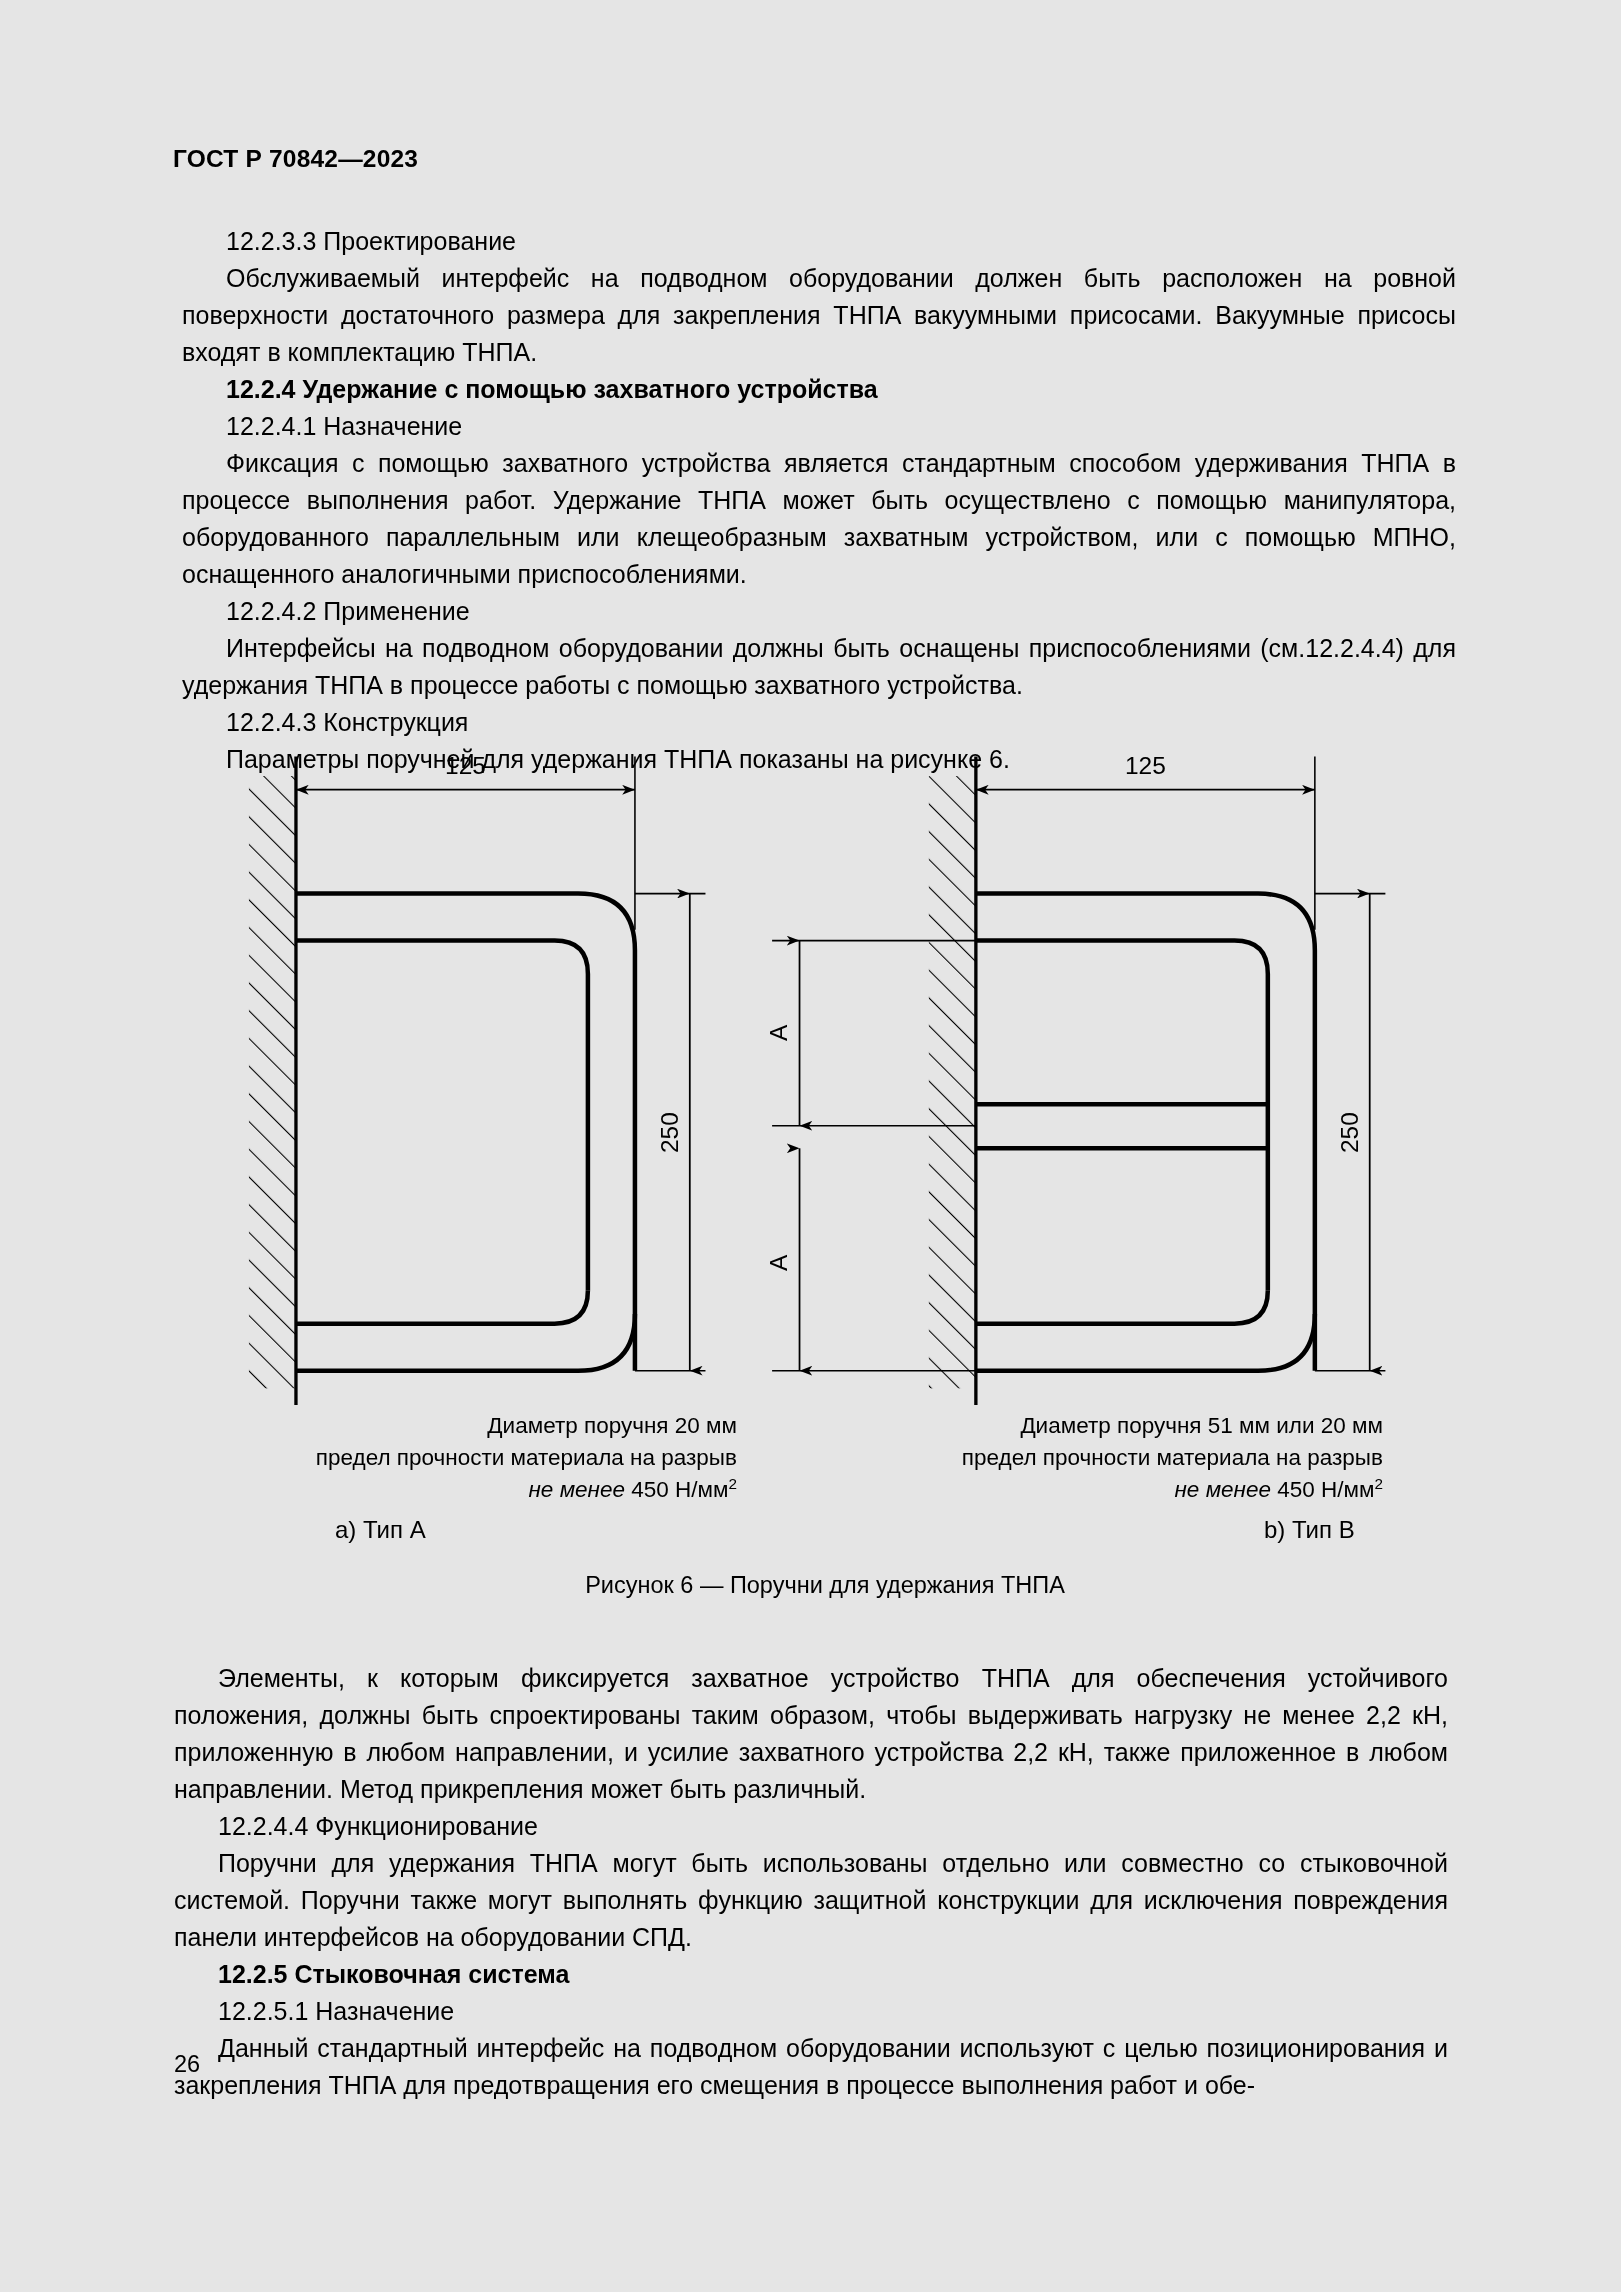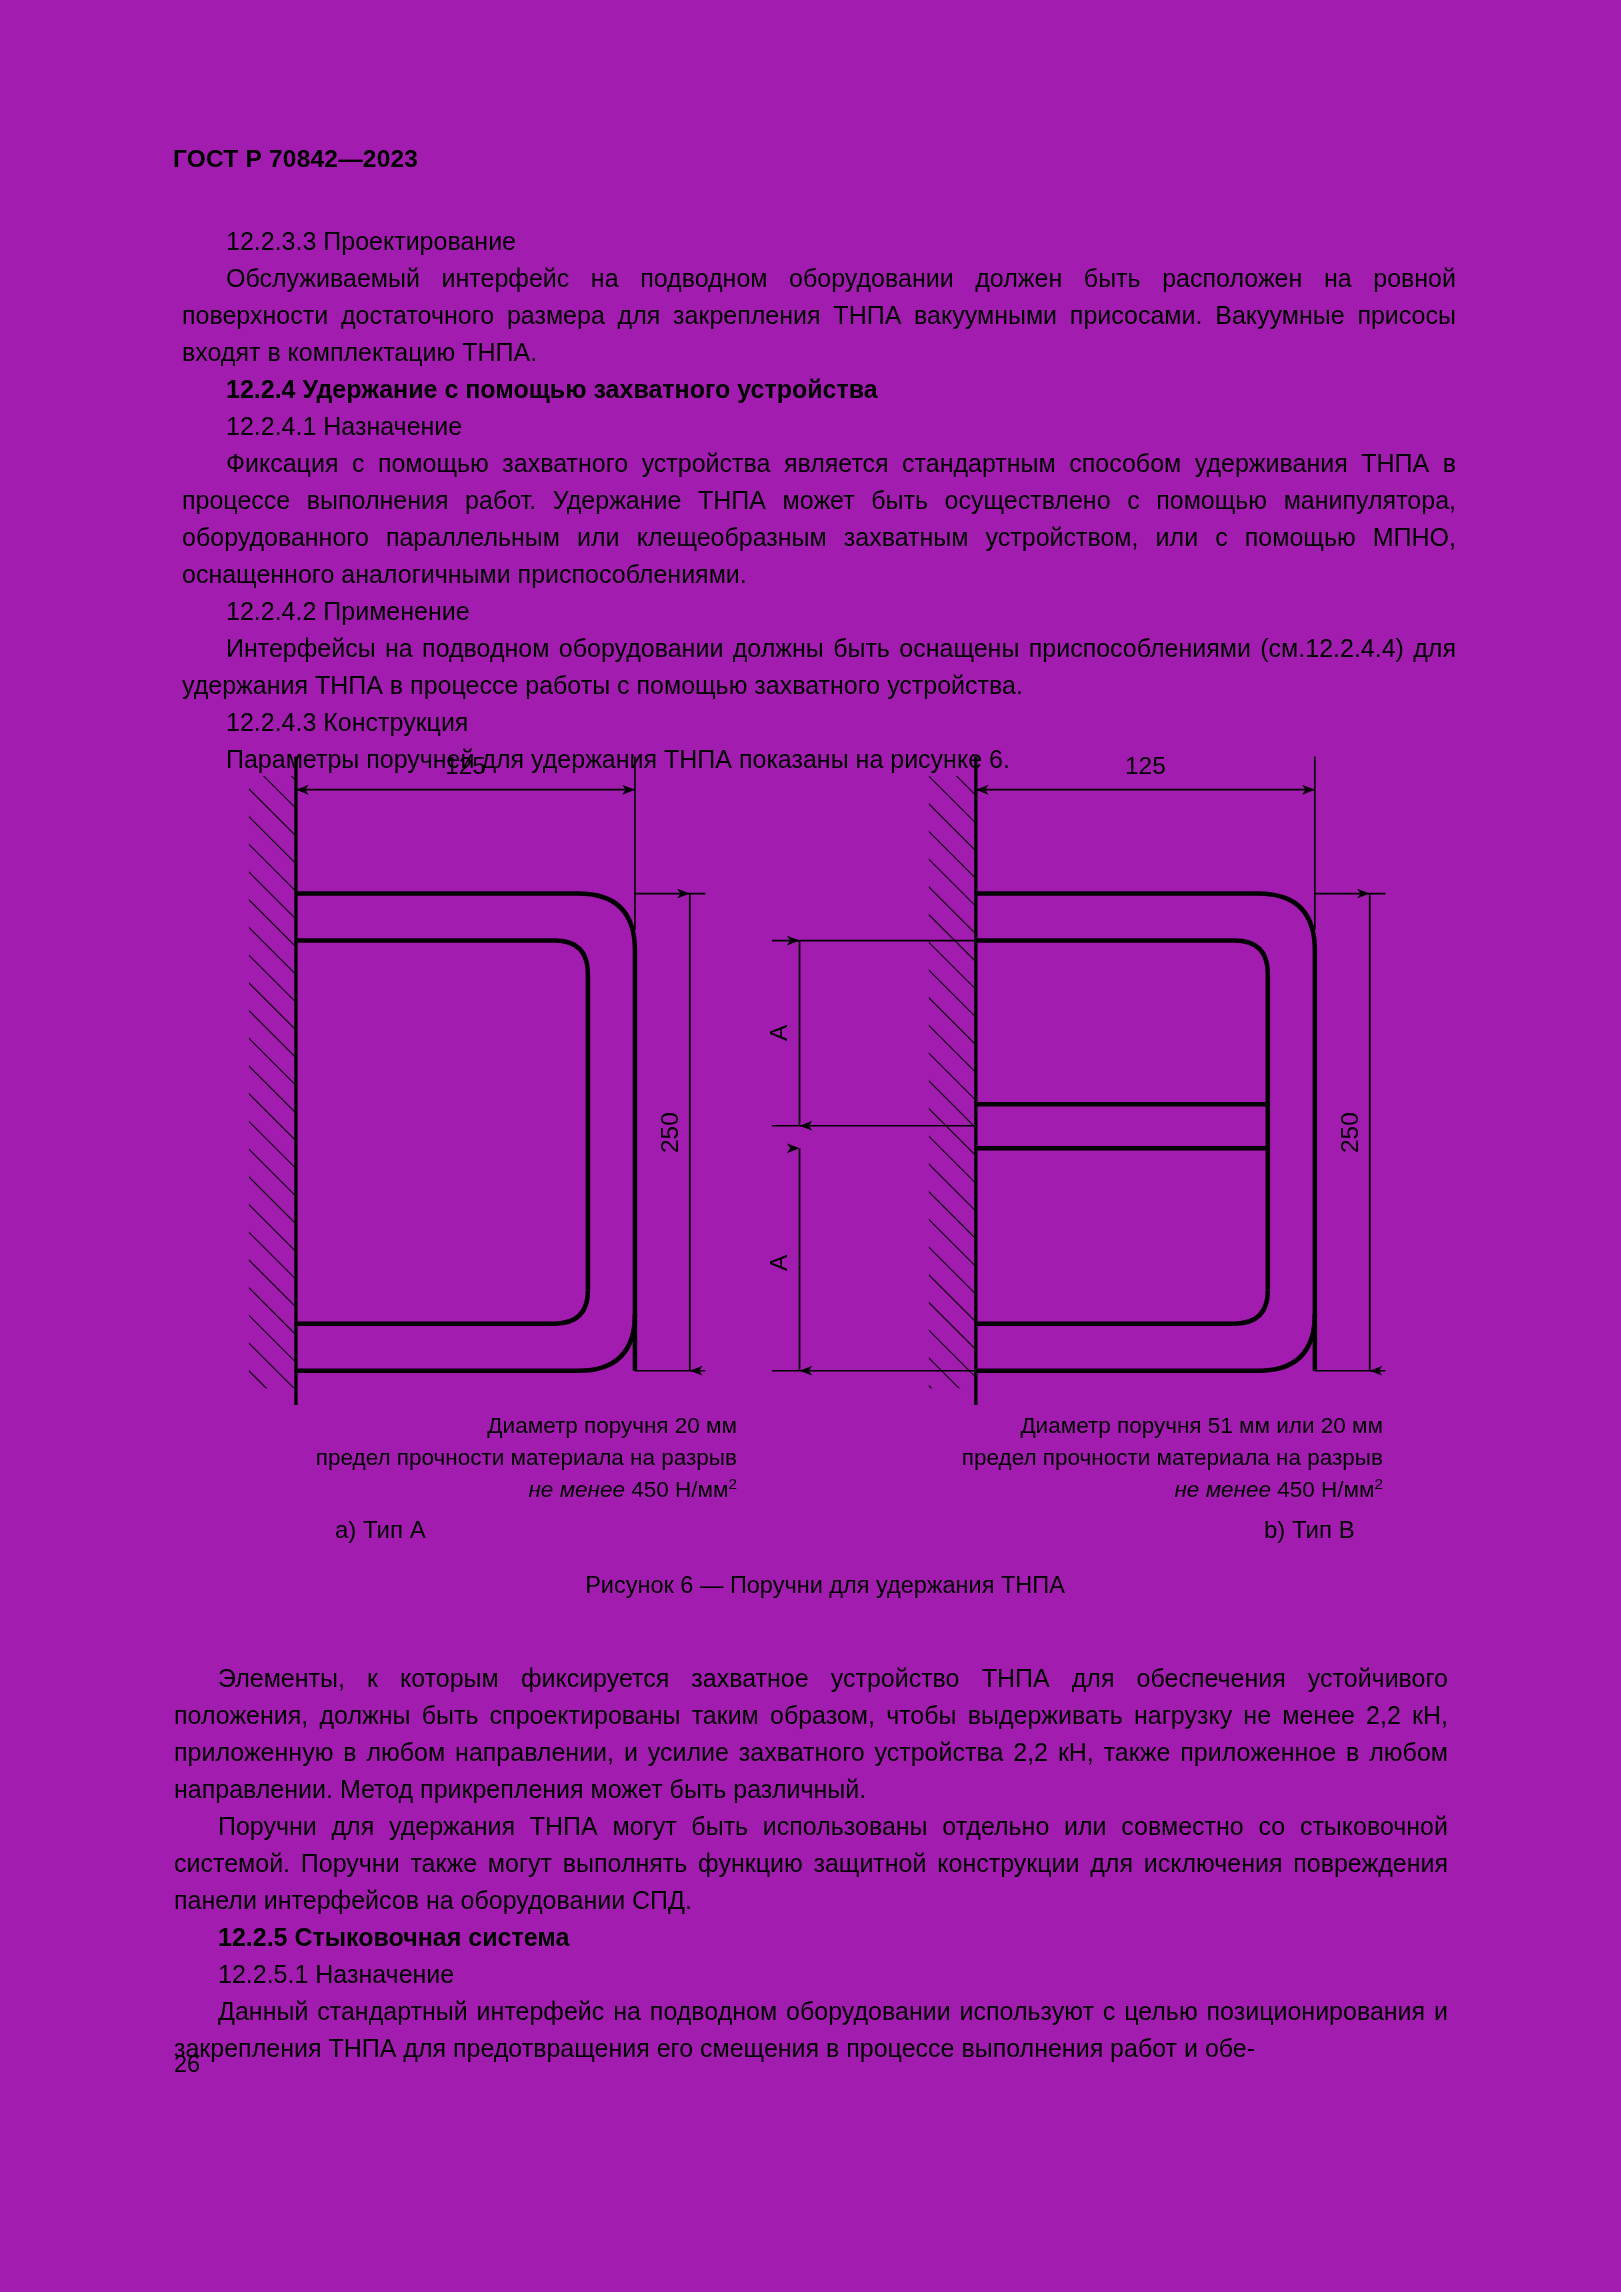--- a/index.html
+++ b/index.html
@@ -8,21 +8,21 @@
     background: #ffffff;
   }
   body {
     font-family: "Liberation Sans", sans-serif;
     color: #000000;
   }
   .page {
     position: relative;
     width: 1621px;
     height: 2293px;
-    background: #a21caf;
+    background: #e5e5e5;
     overflow: hidden;
     box-sizing: border-box;
   }
 
   
   .header {
     position: absolute;
     top: 145px;
     left: 173px;
     font-size: 24.5px;
@@ -227,20 +227,21 @@
     </div>
 
     <div class="type-label type-a">a) Тип А</div>
     <div class="type-label type-b">b) Тип В</div>
 
     <div class="fig-caption">Рисунок 6 — Поручни для удержания ТНПА</div>
   </div>
 
   <div class="body-col2">
     <p class="para">Элементы, к которым фиксируется захватное устройство ТНПА для обеспечения устойчивого положения, должны быть спроектированы таким образом, чтобы выдерживать нагрузку не менее 2,2 кН, приложенную в любом направлении, и усилие захватного устройства 2,2 кН, также приложенное в любом направлении. Метод прикрепления может быть различный.</p>
+    <p class="clause">12.2.4.4 Функционирование</p>
     <p class="para">Поручни для удержания ТНПА могут быть использованы отдельно или совместно со стыковочной системой. Поручни также могут выполнять функцию защитной конструкции для исключения повреждения панели интерфейсов на оборудовании СПД.</p>
     <p class="clause-bold">12.2.5 Стыковочная система</p>
     <p class="clause">12.2.5.1 Назначение</p>
     <p class="para">Данный стандартный интерфейс на подводном оборудовании используют с целью позиционирования и закрепления ТНПА для предотвращения его смещения в процессе выполнения работ и обе-</p>
   </div>
 
   <div class="page-number">26</div>
 
 </div>
 

